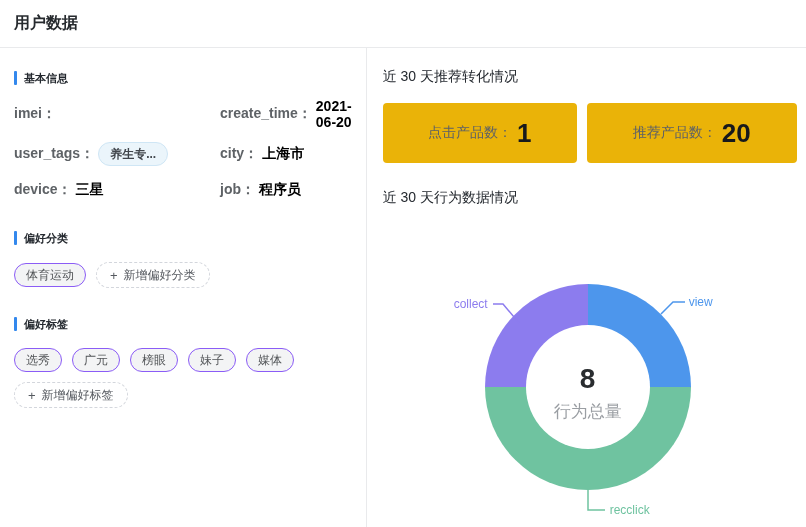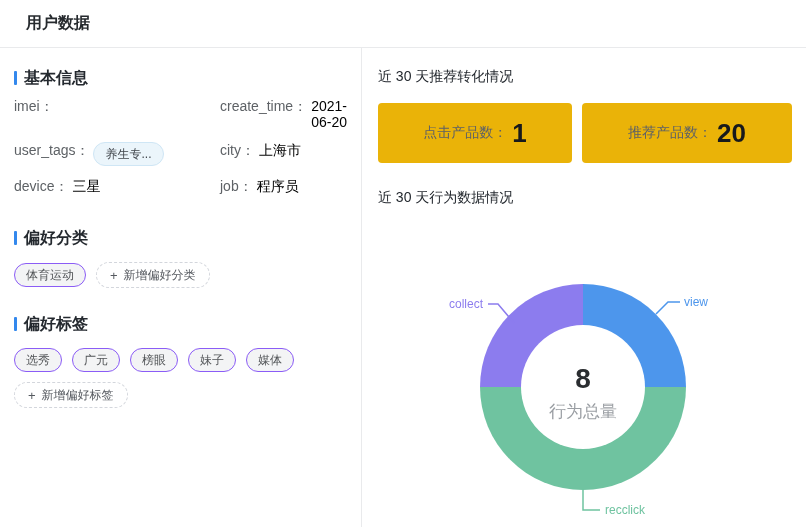--- a/index.html
+++ b/index.html
@@ -1,29 +1,29 @@
 <!DOCTYPE html>
 <html><head>
 <meta charset="utf-8">
 <style>
   * { margin:0; padding:0; box-sizing:border-box; }
   html,body { width:806px; height:527px; overflow:hidden; background:#fff;
     font-family:"Liberation Sans","DejaVu Sans",sans-serif; color:#303133; }
-  .page-header { height:48px; padding:13px 26px; border-bottom:1px solid #E9EAEC; }
+  .page-header { height:48px; padding:13px 14px; border-bottom:1px solid #E9EAEC; }
   .page-title { font-size:16px; font-weight:bold; color:#262A2E; }
   .main { display:flex; height:479px; }
   .left-panel { width:441px; border-right:1px solid #E9EAEC; padding:20px 14px 0 14px; }
   .right-panel { flex:1; padding:20px 16px 0 16px; position:relative; }
-  .section-title { display:flex; align-items:center; gap:7px; font-size:16px;
+  .section-title { display:flex; align-items:center; gap:7px; font-size:11px;
     font-weight:bold; color:#24292F; height:20px; }
   .section-bar { width:3px; height:14px; background:#3388ED; border-radius:1px; }
   .field-grid { display:grid; grid-template-columns:206px auto; margin-top:10px;
     row-gap:12px; }
-  .field { display:flex; align-items:flex-start; gap:4px; min-height:24px;
-    font-size:14px; }
+  .field { display:flex; align-items:center; gap:4px; min-height:24px;
+    font-size:14px;font-weight:bold; }
   .field-label { color:#5E6266; }
   .field-value { color:#000000; }
   .tag { display:inline-flex; align-items:center; height:24px; padding:0 11px;
     background:#F3F4F5; border:1px solid #8b5cf6; border-radius:12px;
     font-size:12px; color:#515457; white-space:nowrap; }
   .tag-blue { background:#EBF5FB; border-color:#CFE6F5; color:#41464C; }
   .tag-row { display:flex; align-items:center; gap:10px; margin-top:14px; flex-wrap:wrap; }
   .tag-list { display:inline-flex; gap:10px; }
   .add-btn { display:inline-flex; align-items:center; gap:6px; height:26px;
     padding:0 13px; background:#fff; border:1px dashed #D3D6DC; border-radius:14px;

